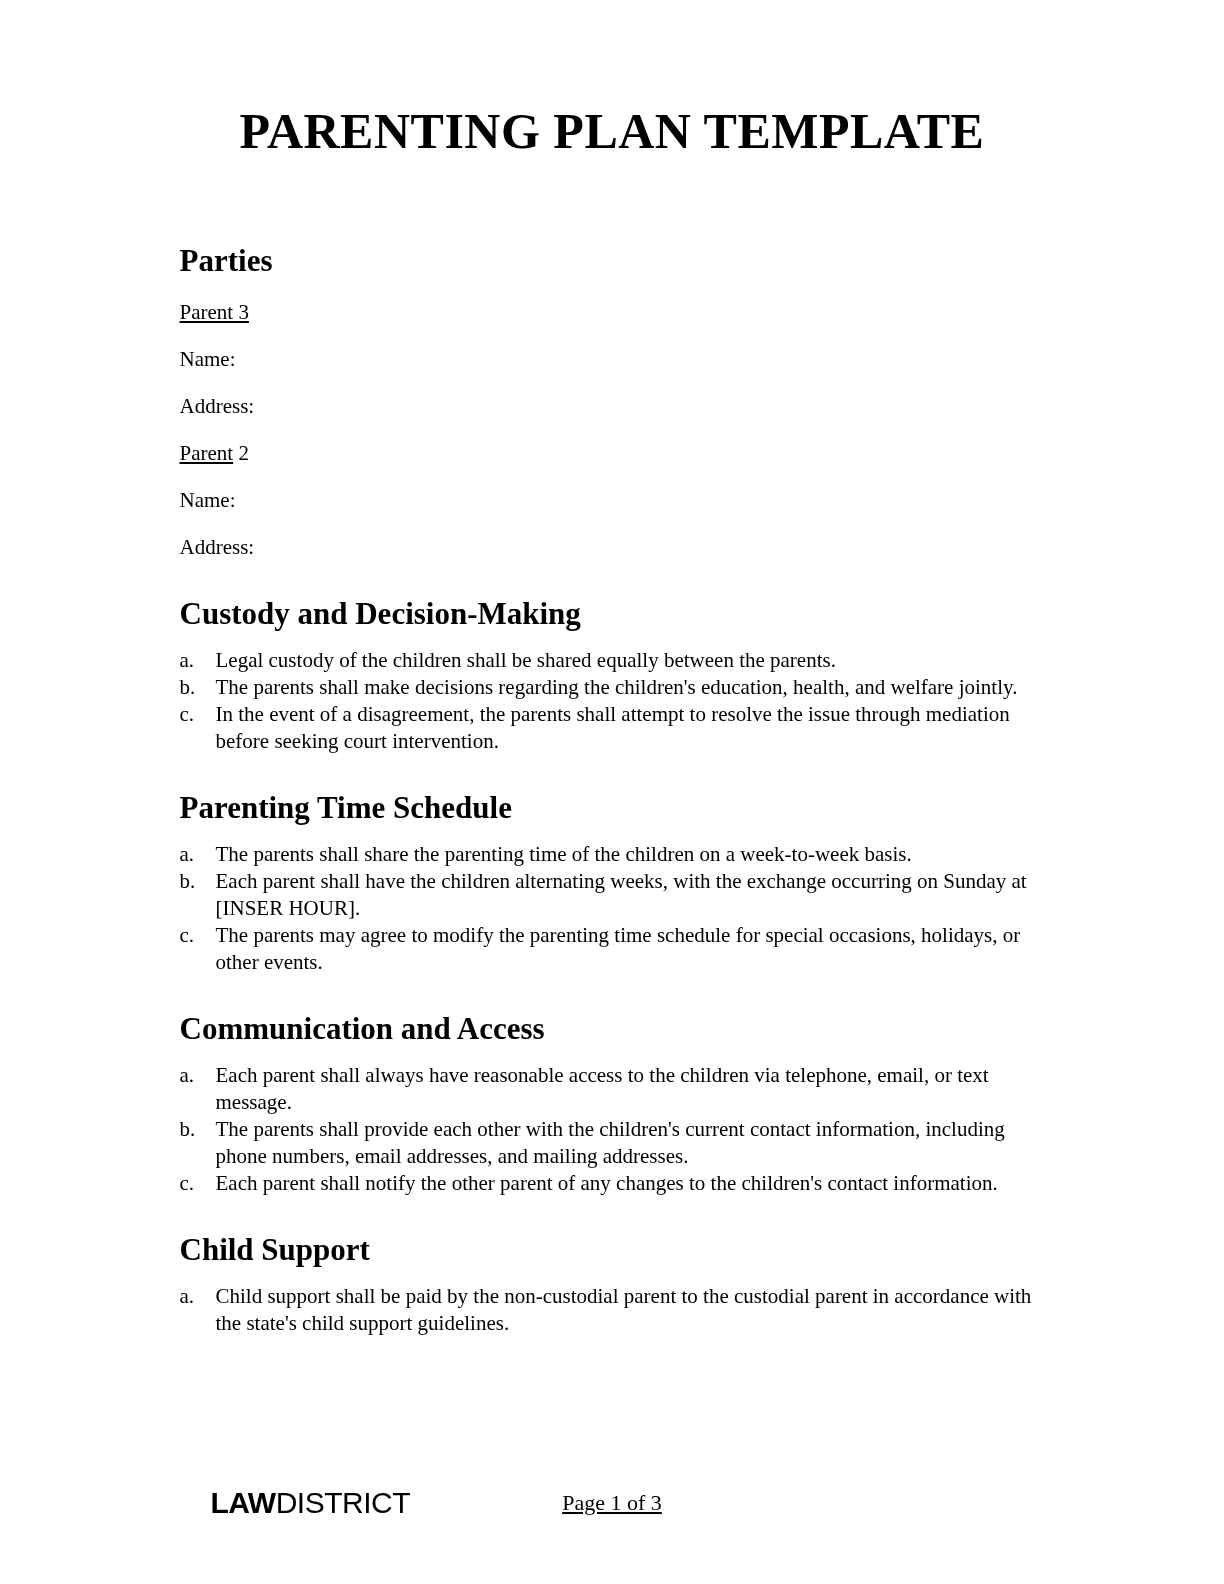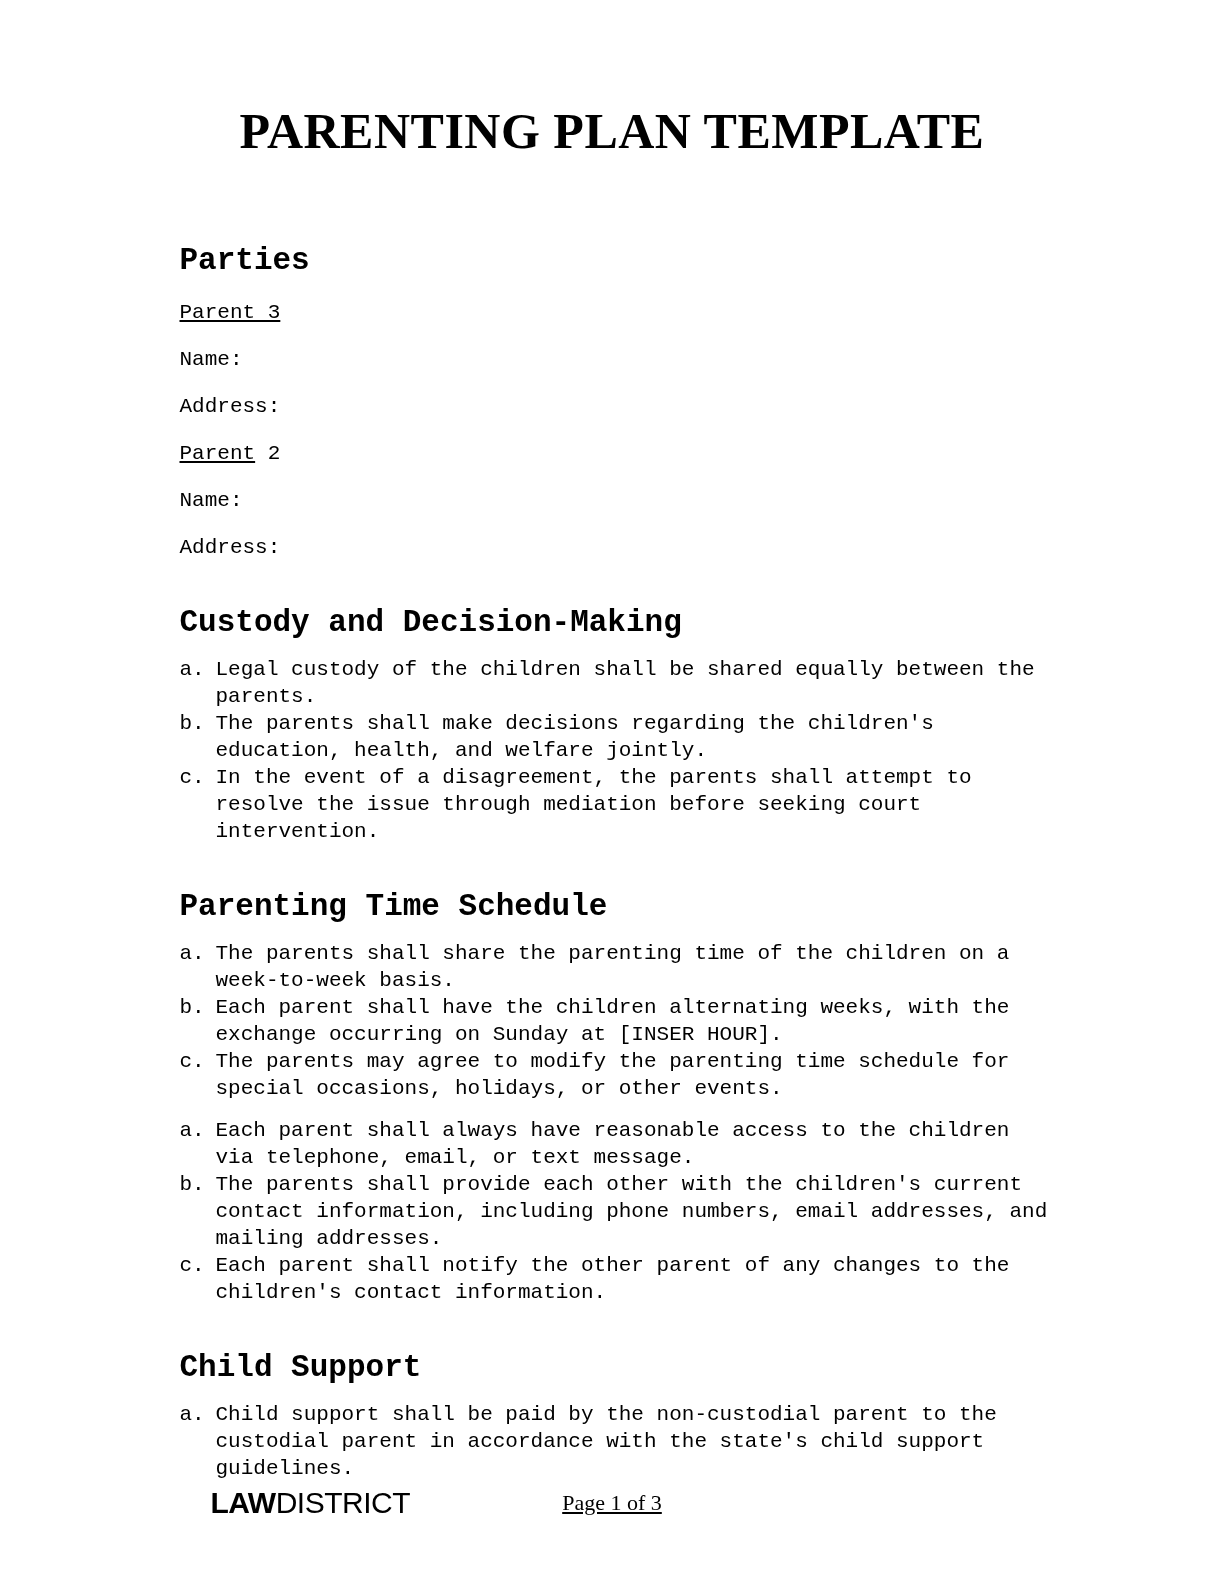--- a/index.html
+++ b/index.html
@@ -18,30 +18,29 @@
     padding-top: 102px;
     text-align: center;
     font-size: 50px;
     line-height: 58px;
     font-weight: 700;
     letter-spacing: 0.5px;
   }
   .content {
     padding-left: 79px;
     padding-right: 75px;
-    font-family: Liberation Mono, monospace;
   }
   .heading {
     margin: 0;
     font-size: 31px;
     line-height: 36px;
     font-weight: 700;
   }
   .parties-heading { margin-top: 83px; }
-  .section-heading { margin-top: 44px; }
+  .section-heading { margin-top: 35px; }
   .field {
     margin: 20px 0 0 0;
     font-size: 21px;
     line-height: 27px;
   }
   .u { text-decoration: underline; }
   ol.clauses {
     list-style: none;
     margin: 15px 0 0 0;
     padding: 0;
@@ -124,20 +123,21 @@
       <li>
         <span class="li-marker">b.</span>
         <span class="li-text">Each parent shall have the children alternating weeks, with the exchange occurring on Sunday at [INSER HOUR].</span>
       </li>
       <li>
         <span class="li-marker">c.</span>
         <span class="li-text">The parents may agree to modify the parenting time schedule for special occasions, holidays, or other events.</span>
       </li>
     </ol>
 
+    <h2 class="heading section-heading">Communication and Access</h2>
     <ol class="clauses">
       <li>
         <span class="li-marker">a.</span>
         <span class="li-text">Each parent shall always have reasonable access to the children via telephone, email, or text message.</span>
       </li>
       <li>
         <span class="li-marker">b.</span>
         <span class="li-text">The parents shall provide each other with the children's current contact information, including phone numbers, email addresses, and mailing addresses.</span>
       </li>
       <li>

